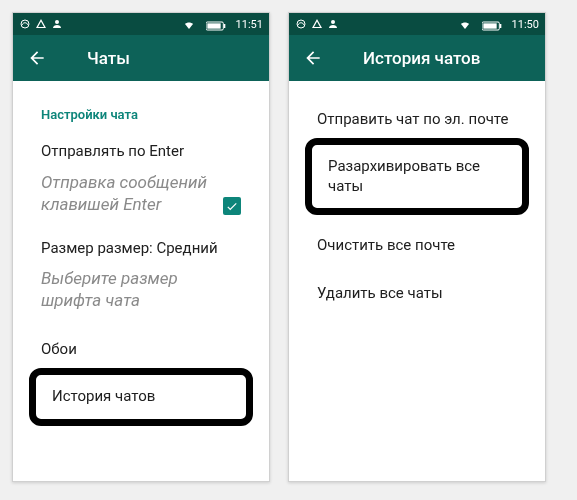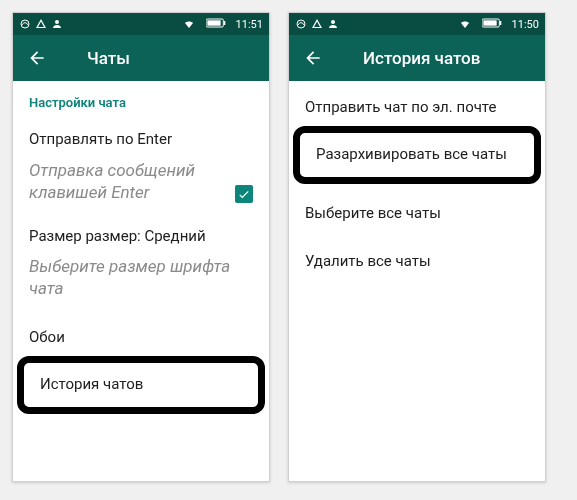--- a/index.html
+++ b/index.html
@@ -23,37 +23,37 @@
 .status-bar {
   height: 22px;
   background: #094c41;
   color: #fff;
   display: flex;
   align-items: center;
   padding: 0 6px;
   font-size: 11px;
 }
 .status-left { display: flex; align-items: center; gap: 4px; }
-.status-right { margin-left: auto; display: flex; align-items: flex-start; gap: 10px; }
+.status-right { margin-left: auto; display: flex; align-items: flex-end; gap: 10px; }
 .status-bar svg { display: block; }
 .app-bar {
   height: 46px;
   background: #0d6258;
   color: #fff;
   display: flex;
   align-items: center;
   padding: 0 14px;
   gap: 40px;
 }
 .app-bar svg { display: block; }
 .app-title { font-size: 17px; font-weight: 500; }
 .content {
   flex: 1;
   background: #fff;
-  padding: 0;
+  padding: 12px;
   overflow-y: auto;
 }
 .section-header {
   color: #0d857a;
   font-size: 13px;
   font-weight: 600;
   padding: 14px 16px 8px 16px;
 }
 .list-item {
   padding: 12px 16px;
@@ -233,21 +233,21 @@
     </div>
 
     <div class="list-item highlight">
       <div class="list-item-text">
         <div class="item-title">Разархивировать все чаты</div>
       </div>
     </div>
 
     <div class="list-item">
       <div class="list-item-text">
-        <div class="item-title">Выберите все чаты</div>
+        <div class="item-title">Очистить все почте</div>
       </div>
     </div>
 
     <div class="list-item">
       <div class="list-item-text">
         <div class="item-title">Удалить все чаты</div>
       </div>
     </div>
 
   </div>

